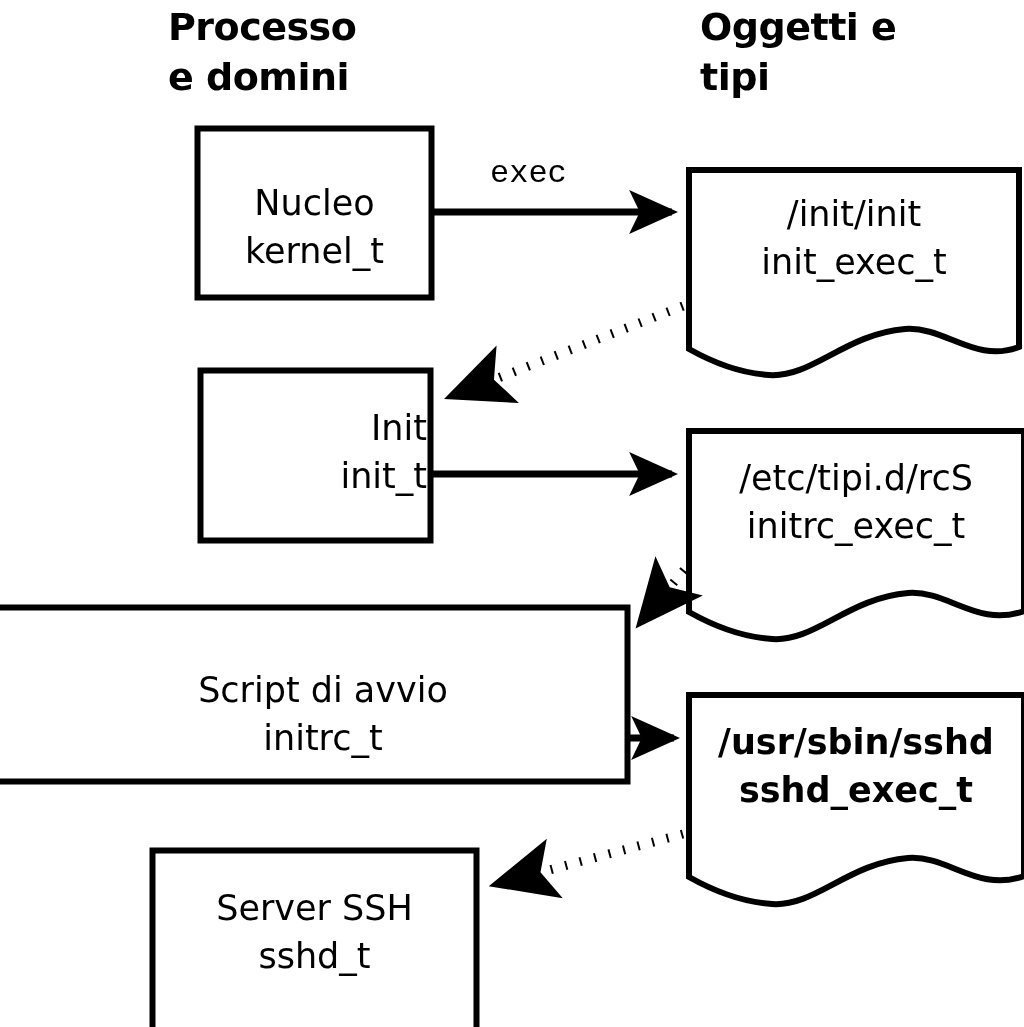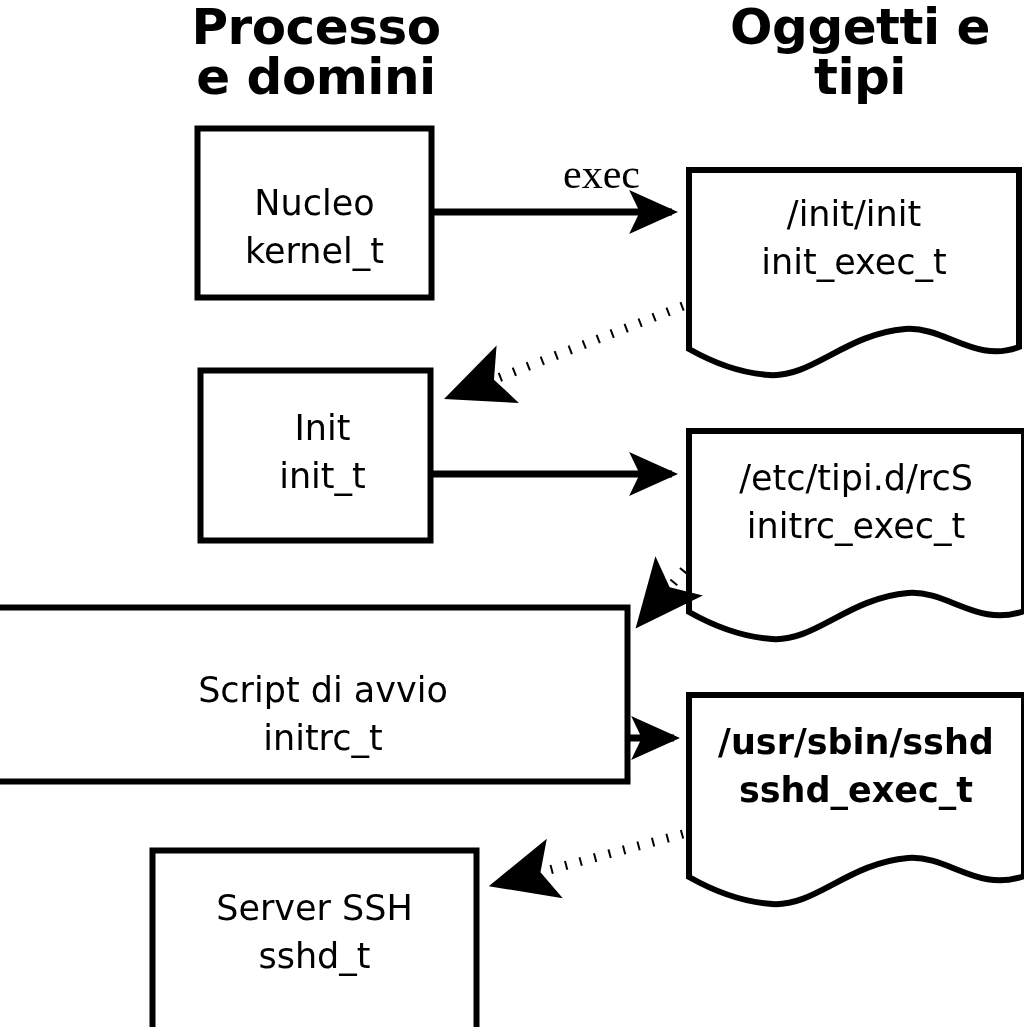--- a/index.html
+++ b/index.html
@@ -19,47 +19,47 @@
   }
   #diagram-svg {
     position: absolute;
     left: 0;
     top: 0;
     width: 1024px;
     height: 1027px;
   }
   .col-header {
     position: absolute;
-    text-align: center;
+    text-align: left;
     font-family: "DejaVu Sans", sans-serif;
     font-weight: bold;
-    font-size: 50px;
+    font-size: 38px;
     line-height: 50px;
     letter-spacing: -0.5px;
     color: #000000;
     white-space: pre-line;
   }
   #header-processes { left: 168px; top: 2px; width: 296px; }
   #header-objects   { left: 700px; top: 2px; width: 320px; }
 
   .node-label {
     position: absolute;
     text-align: center;
     font-family: "DejaVu Sans", sans-serif;
     font-size: 35px;
     line-height: 48px;
     color: #000000;
     white-space: pre-line;
     pointer-events: none;
   }
   .edge-label {
     position: absolute;
-    text-align: right;
-    font-family: Liberation Serif, serif;
-    font-size: 42px;
+    text-align: left;
+    font-family: Liberation Mono, monospace;
+    font-size: 32px;
     line-height: 38px;
     color: #000000;
   }
 </style>
 </head>
 <body>
 
 <div id="canvas">
 
   <svg id="diagram-svg" viewBox="0 0 1024 1027" xmlns="http://www.w3.org/2000/svg">
@@ -120,21 +120,21 @@
 
   <div class="col-header" id="header-processes">Processo
 e domini</div>
 
   <div class="col-header" id="header-objects">Oggetti e
 tipi</div>
 
   <div class="node-label" style="left:197px; top:179px; width:235px;text-align:center;">Nucleo
 kernel_t</div>
 
-  <div class="node-label" style="left:207px; top:404px; width:231px;">Init
+  <div class="node-label" style="left:196px; top:404px; width:231px;text-align:right;">Init
 init_t</div>
 
   <div class="node-label" style="left:13px; top:644px; width:620px;margin-top:22px;">Script di avvio
 initrc_t</div>
 
   <div class="node-label" style="left:152px; top:884px; width:325px;text-align:center;">Server SSH
 sshd_t</div>
 
   <div class="node-label" style="left:689px; top:190px; width:330px;">/init/init
 init_exec_t</div>

